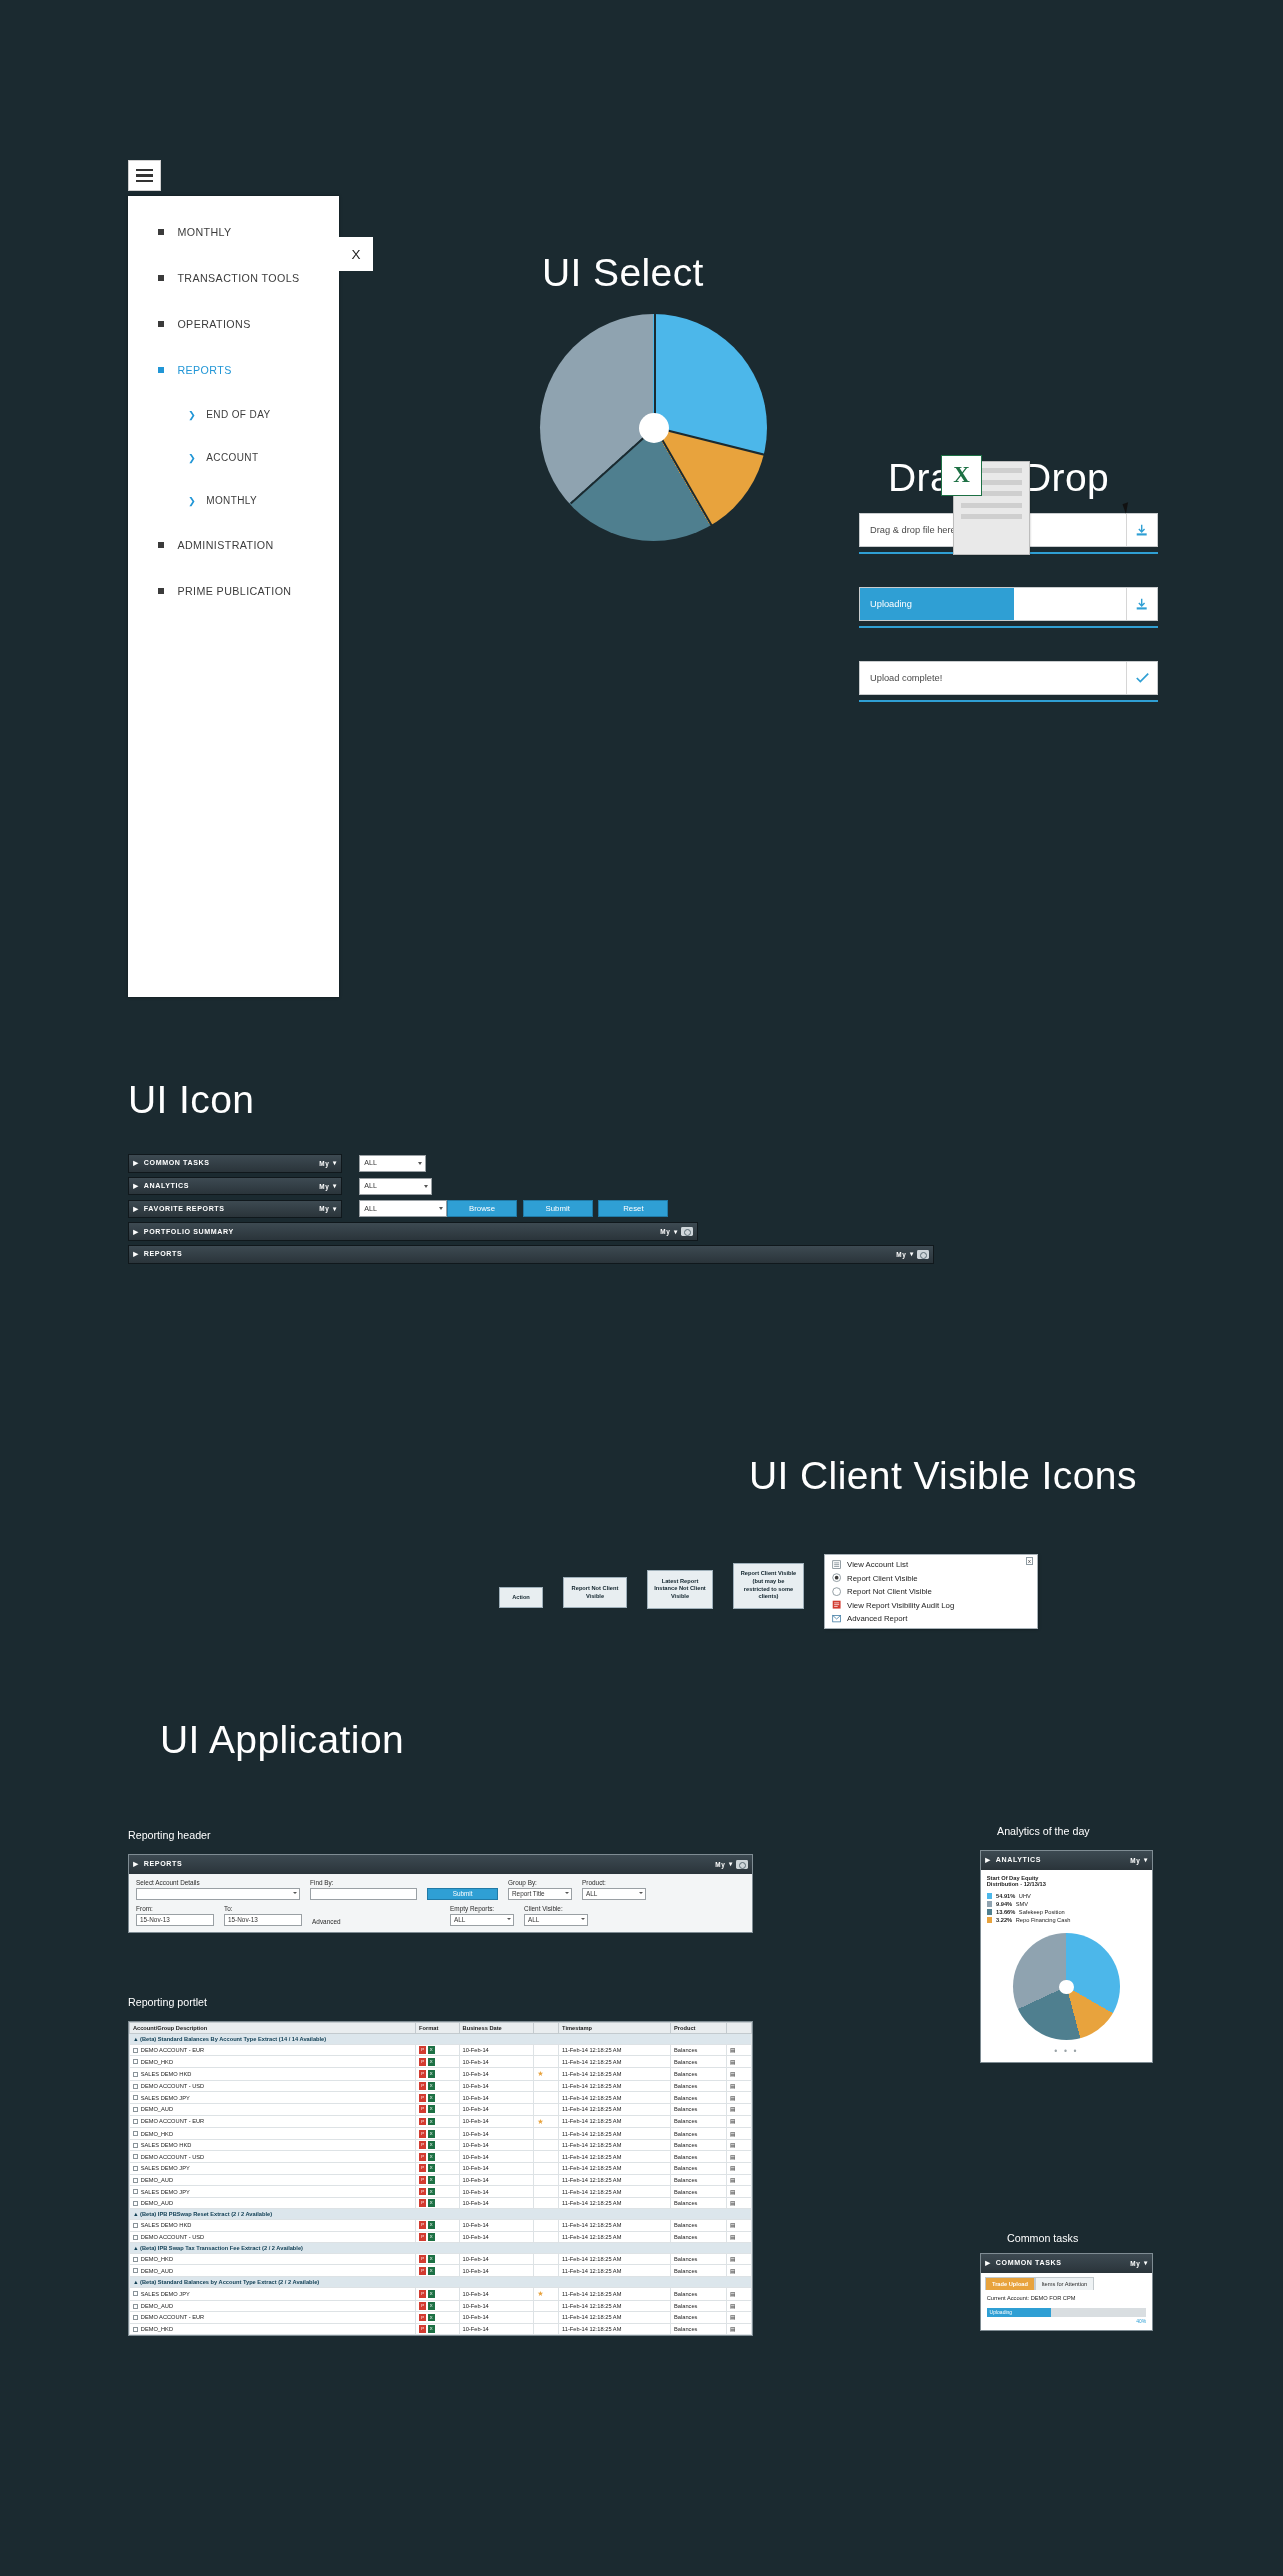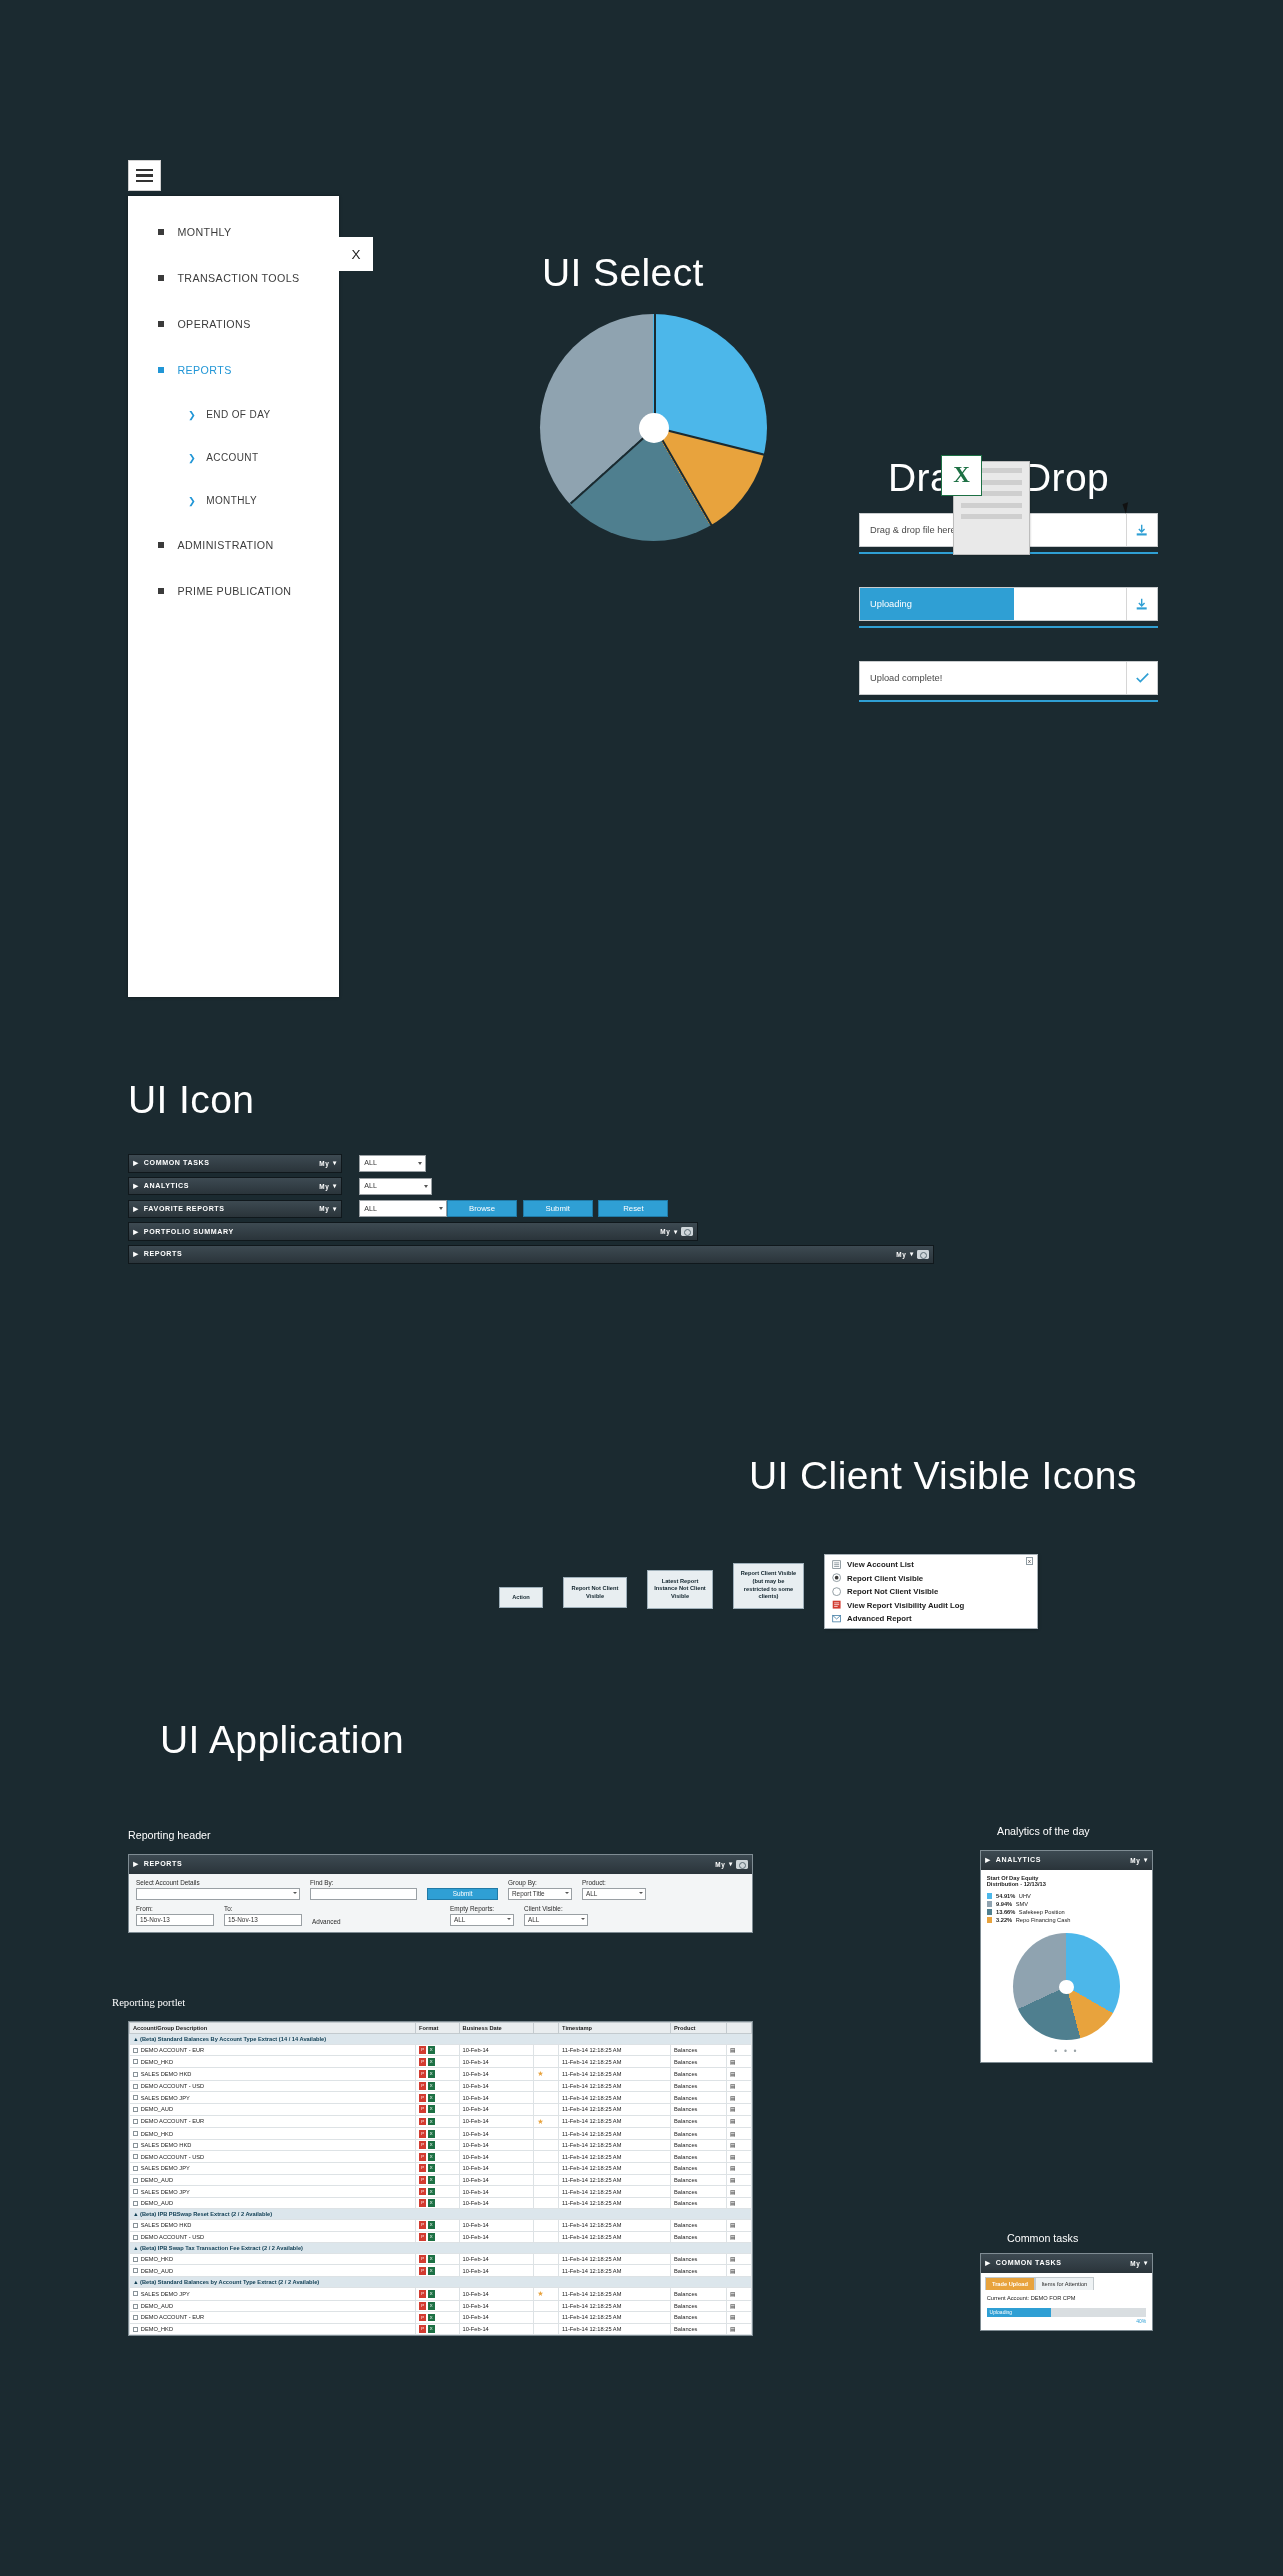--- a/index.html
+++ b/index.html
@@ -175,29 +175,29 @@
     box-shadow:0.7px 0.7px 2.9px rgba(0,0,0,.35);
     padding:2.9px 0;
     position:relative;
   }
   .cv-menu .close {
     position:absolute; right:3.6px; top:2.1px; width:7.8px;height:7.8px;
     border:0.7px solid #8d9aa1; font-size:5.7px; line-height:6.4px; text-align:center; color:#333;
   }
   .cv-menu-item {
     display:flex; align-items:center; gap:5.7px;
-    padding:2.1px 7.1px; font-size:7.8px; color:#1c1c1c;font-weight:bold;
+    padding:2.1px 7.1px; font-size:7.8px; color:#1c1c1c;
   }
   .cv-ico { width:9.3px; height:9.3px; flex:0 0 auto; }
 
   
   #app-title { position:absolute; left:128px; top:1718px;margin-left:32px; }
   .lbl { font-size:10.7px; color:#ffffff; }
   #rep-head-lbl { position:absolute; left:128px; top:1829px; }
-  #rep-port-lbl { position:absolute; left:112px; top:1996px;font-family:Liberation Serif, serif; }
+  #rep-port-lbl { position:absolute; left:128px; top:1996px; }
   #analytics-lbl { position:absolute; left:997px; top:1825px; }
   #common-lbl { position:absolute; left:1007px; top:2232px; }
 
   .panel { background:#ffffff; border:0.7px solid #7f8c93; }
   #rep-head { position:absolute; left:128px; top:1854px; width:625px; }
   #rep-head .body { padding:5.7px 7.1px; background:#f3f5f6; }
   .form-lbl { font-size:6.4px; color:#2b2b2b; margin-bottom:1.4px; }
   .tiny-input {
     height:12px; background:#ffffff; border:0.7px solid #9aa0a4;
     font-size:6.4px; color:#333; display:flex; align-items:center; padding:0 2.9px;

